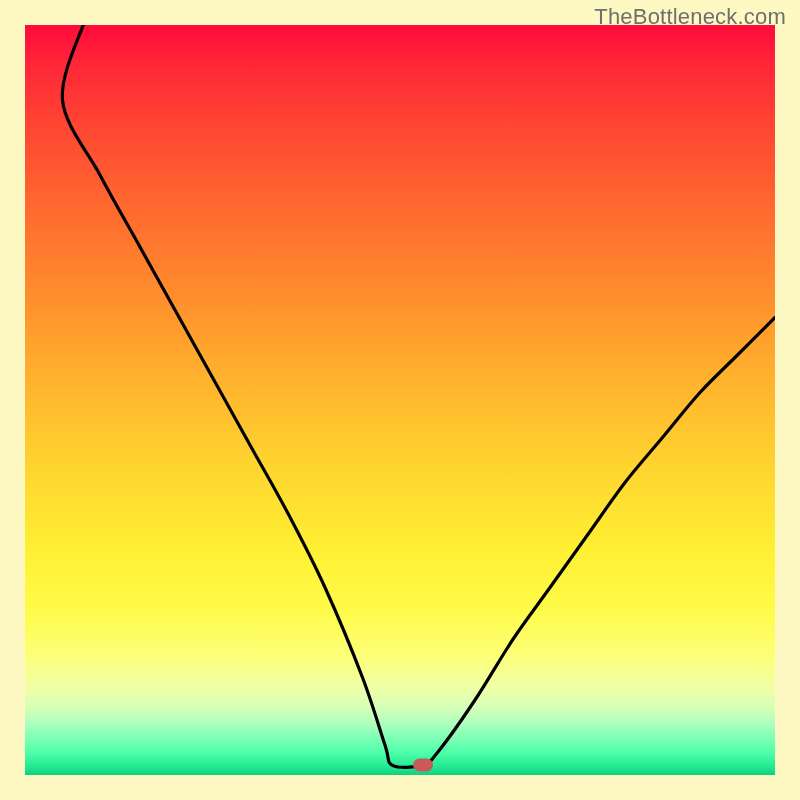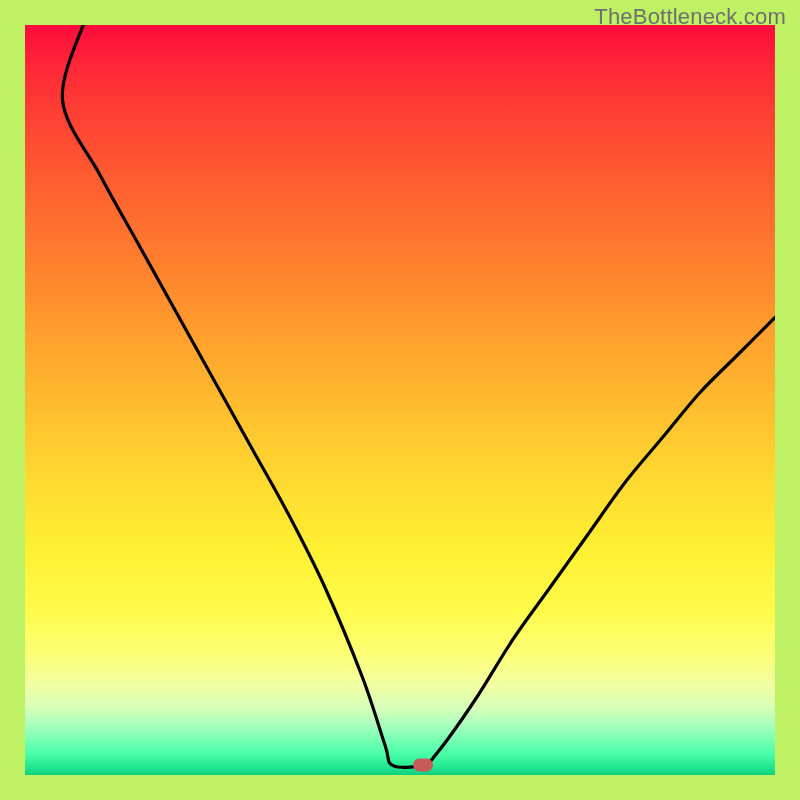--- a/index.html
+++ b/index.html
@@ -8,21 +8,21 @@
     width: 800px;
     height: 800px;
     background: #000;
     overflow: hidden;
     font-family: Arial, Helvetica, sans-serif;
   }
   .frame {
     position: relative;
     width: 800px;
     height: 800px;
-    background: #bef264;
+    background: #fef9c3;
   }
   .watermark {
     position: absolute;
     top: 4px;
     right: 14px;
     color: #6f6f6f;
     font-size: 22px;
     font-weight: 400;
     letter-spacing: 0.2px;
     z-index: 10;

